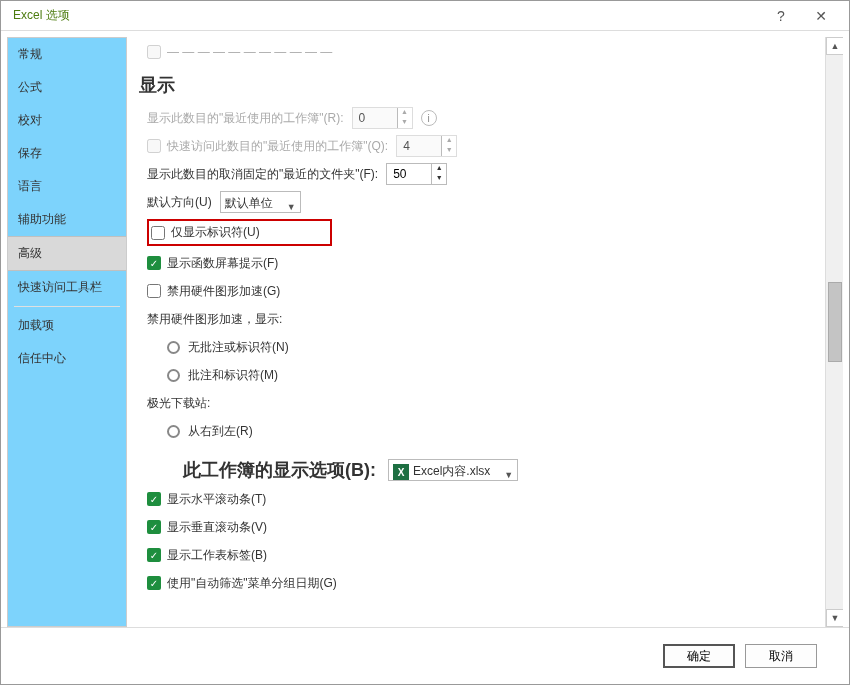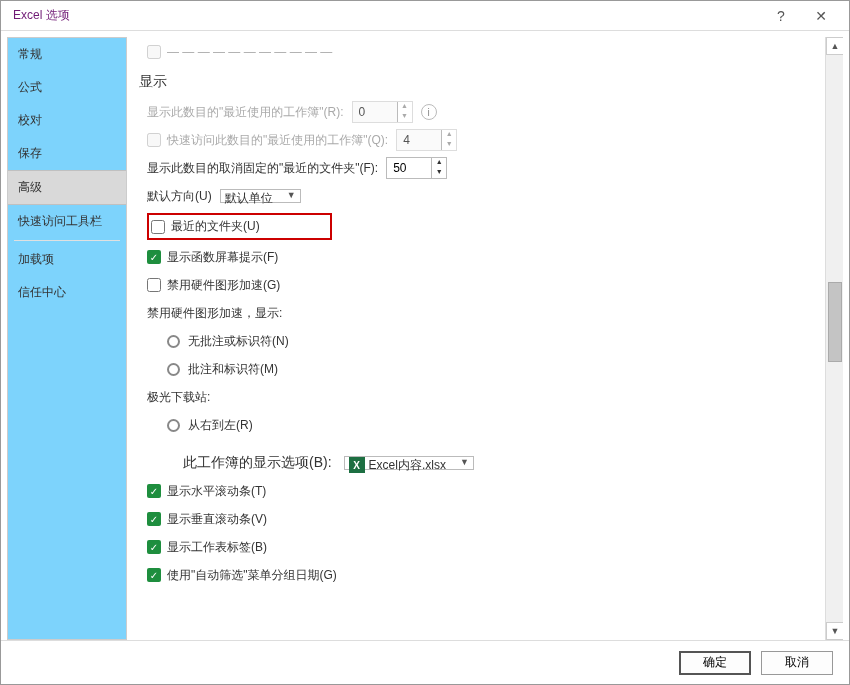--- a/index.html
+++ b/index.html
@@ -21,21 +21,21 @@
   flex-direction: column;
 }
 .titlebar {
   height: 30px;
   display: flex;
   align-items: center;
   padding: 0 8px;
   border-bottom: 1px solid #ddd;
   background: #fff;
 }
-.titlebar .title { flex: 1; font-size: 12px; color: #701a75; padding-left: 4px;}
+.titlebar .title { flex: 1; font-size: 12px; color: #4d7c0f; padding-left: 4px;}
 .tb-btn { width: 40px; height: 28px; display: flex; align-items: center; justify-content: center; font-size: 14px; color: #555; cursor: pointer; }
 .body {
   flex: 1;
   display: flex;
   overflow: hidden;
   padding: 6px 6px 0 6px;
 }
 .sidebar {
   width: 120px;
   border: 1px solid #ccc;
@@ -82,54 +82,54 @@
 .scroll-down-btn { position:absolute; bottom:0; left:0; }
 .scroll-up-btn { position:absolute; top:0; left:0; }
 .scroll-thumb {
   position:absolute; left:2px; width:14px; top: 245px; height: 80px;
   background:#c4c4c4; border:1px solid #aaa; cursor:pointer;
 }
 .truncated {
   color:#aaa; font-size:12px; padding: 0 0 6px 8px; display:flex; align-items:center;
 }
 .truncated input[type=checkbox]{ margin-right:6px; }
-.sect-title { font-size:14px; font-weight:normal; margin: 8px 0 10px 0; }
+.sect-title { font-size:18px; font-weight:bold; margin: 8px 0 10px 0; }
 .row { display:flex; align-items:center; margin: 6px 0 6px 0; min-height: 22px; }
 .indent1 { margin-left: 8px; }
 .indent2 { margin-left: 28px; }
 .disabled { color: #aaa; }
 .cb { width:14px; height:14px; margin-right:6px; flex-shrink:0; }
 .cb-green { width:14px; height:14px; margin-right:6px; flex-shrink:0; display:inline-flex; align-items:center; justify-content:center; background:#1e8e3e; color:#fff; font-size:10px; border-radius:2px; }
 .radio { width:13px; height:13px; border:2px solid #1e8e3e; border-radius:50%; margin-right:8px; flex-shrink:0; display:inline-flex; align-items:center; justify-content:center; }
 .radio.unsel { border-color:#888; }
 .radio-dot { width:5px; height:5px; background:#1e8e3e; border-radius:50%; }
 .label-text { font-size:12px; }
 .highlight-box {
   border: 2px solid #c00;
   padding: 3px 70px 3px 2px;
   display:inline-flex;
   align-items:center;
 }
 .dropdown {
-  display:inline-flex; align-items:flex-start;
-  border:1px solid #bbb; height:14px; padding:0 4px; margin-left:8px;
+  display:inline-flex; align-items:flex-end;
+  border:1px solid #bbb; height:22px; padding:0 4px; margin-left:8px;
   background:#fff;
 }
 .dropdown .dd-arrow { margin-left:14px; font-size:9px; color:#555; }
 .spinner { display:inline-flex; align-items:center; border:1px solid #bbb; height:22px; margin-left:8px; }
 .spinner input { border:none; width:44px; padding:0 6px; font-size:12px; height:20px; }
 .spinner .sp-btns { display:flex; flex-direction:column; border-left:1px solid #bbb;}
 .spinner .sp-btn { height:10px; width:14px; font-size:7px; line-height:8px; text-align:center; cursor:pointer;}
 .info-icon { margin-left:8px; width:16px; height:16px; border:1px solid #bbb; border-radius:50%; display:inline-flex; align-items:center; justify-content:center; font-size:10px; color:#888; }
 .excel-icon { width:16px; height:16px; background:#1d6f42; margin-right:4px; display:inline-flex; align-items:center; justify-content:center; color:#fff; font-size:10px; font-weight:bold; }
 .footer {
-  height: 44px;
+  height: 57px;
   border-top: 1px solid #ddd;
   display:flex; justify-content:flex-end; align-items:center;
-  padding: 0 16px;
+  padding: 0 32px;
   background:#fff;
   position: relative;
   z-index: 5;
 }
 .btn {
   min-width: 72px; height: 24px;
   border:1px solid #999; background:#fdfdfd;
   font-size:12px; margin-left:10px; cursor:pointer;
 }
 .btn.primary { border:2px solid #555; }
@@ -161,20 +161,22 @@
     <div class="tb-btn">✕</div>
   </div>
 
   <div class="body">
 
     <div class="sidebar">
       <div class="side-item"><span>常规</span></div>
       <div class="side-item"><span>公式</span></div>
       <div class="side-item"><span>校对</span></div>
       <div class="side-item"><span>保存</span></div>
+      <div class="side-item"><span>语言</span></div>
+      <div class="side-item"><span>辅助功能</span></div>
       <div class="side-item selected"><span>高级</span></div>
       <div class="side-item"><span>快速访问工具栏</span></div>
       <div class="side-sep"></div>
       <div class="side-item"><span>加载项</span></div>
       <div class="side-item"><span>信任中心</span></div>
     </div>
 
     <div class="content">
       <div class="scroll-area">
 
@@ -224,21 +226,21 @@
           <span class="label-text">默认方向(U)</span>
           <span class="dropdown">
             <span>默认单位</span>
             <span class="dd-arrow">▼</span>
           </span>
         </div>
 
         <div class="row indent1">
           <span class="highlight-box">
             <input type="checkbox" class="cb" style="">
-            <span class="label-text">最近的文件夹(U)</span>
+            <span class="label-text">仅显示标识符(U)</span>
           </span>
         </div>
 
         <div class="row indent1">
           <span class="cb-green">✓</span>
           <span class="label-text">显示函数屏幕提示(F)</span>
         </div>
 
         <div class="row indent1">
           <input type="checkbox" class="cb" style="">

